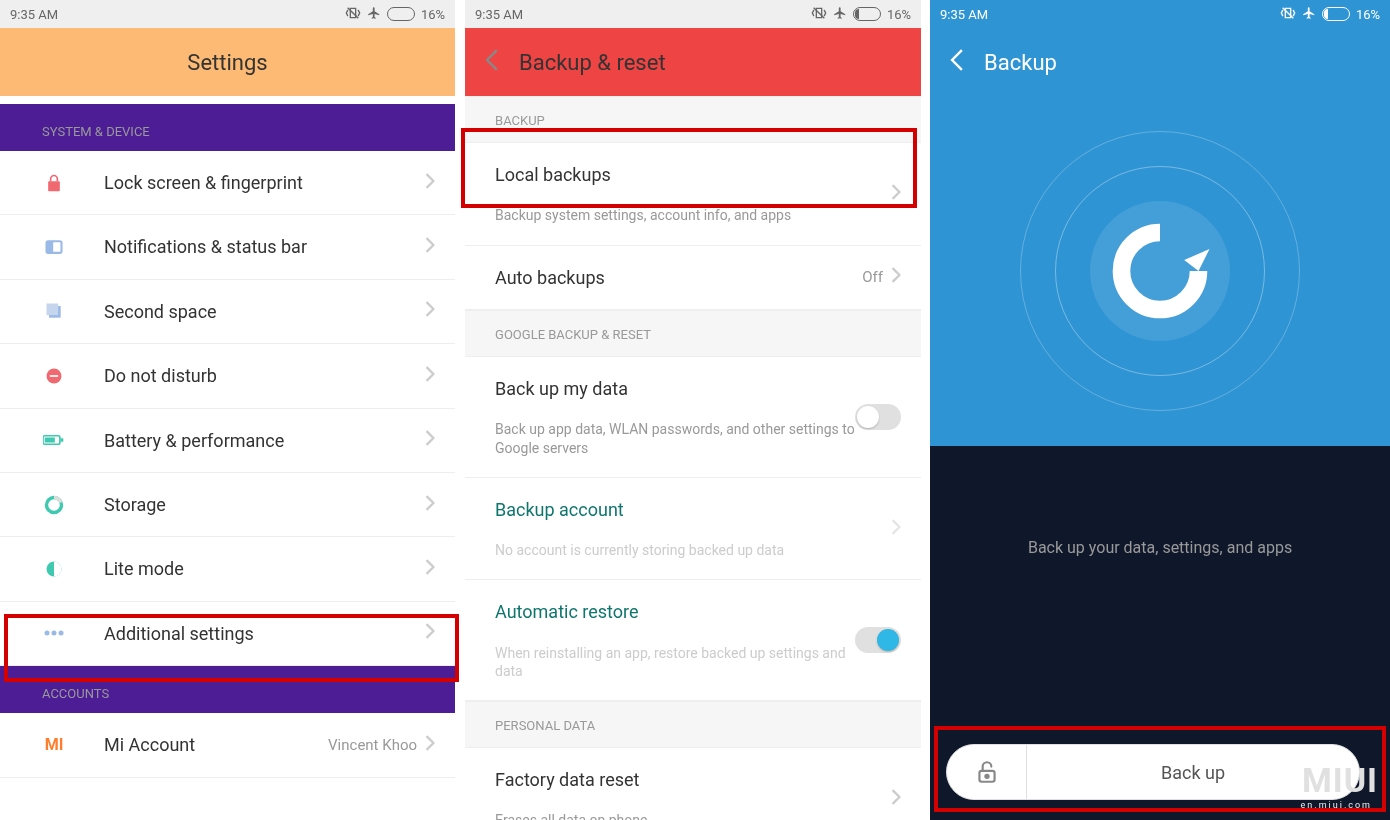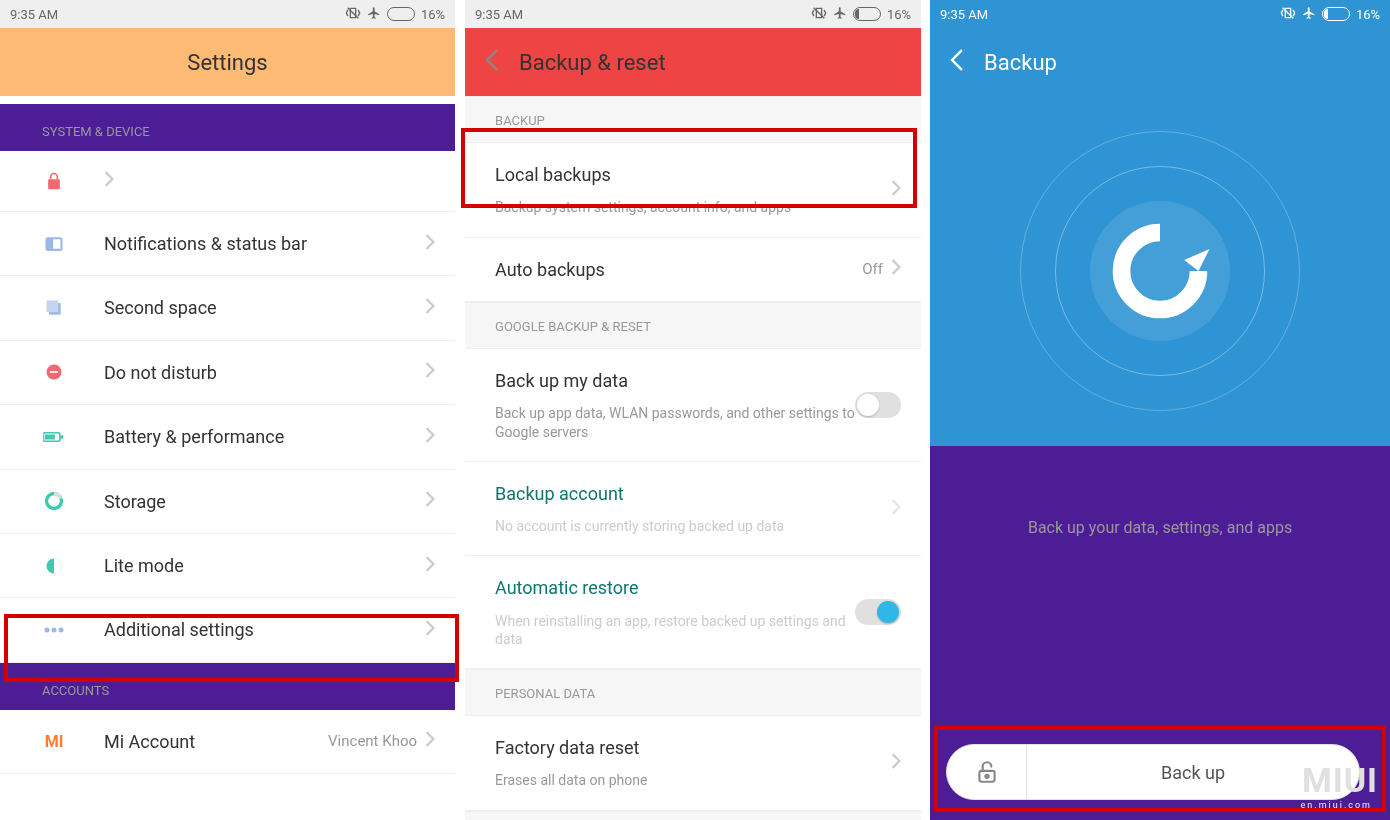--- a/index.html
+++ b/index.html
@@ -30,21 +30,21 @@
 .list-container { flex: 1; overflow: hidden; }
 .section-header { padding: 20px 18px 12px 42px; font-size: 13px; color: #999; background: #4c1d95; }
 .screen1 .section-header { padding-left: 42px; }
 .screen2 .section-header { padding-left: 30px; background: #f6f6f6; border-top: 1px solid #eee; border-bottom: 1px solid #eee; padding-top: 16px; padding-bottom: 14px; }
 
 .list-item { display: flex; align-items: center; padding: 20px 20px 20px 18px; border-bottom: 1px solid #eee; cursor: pointer; background: #fff; }
 .screen1 .list-item { padding-left: 104px; position: relative; }
 .list-item-icon { position: absolute; left: 42px; width: 24px; height: 24px; display: flex; align-items: center; justify-content: center; }
 .list-item-content { flex: 1; }
 .list-item-title { font-size: 18px; color: #333; line-height: 1.3; }
-.list-item-sub { font-size: 14px; color: #999; margin-top: 12px; line-height: 1.3; }
+.list-item-sub { font-size: 14px; color: #999; margin-top: 20px; line-height: 1.3; }
 .list-item-value { font-size: 15px; color: #999; margin-right: 8px; }
 .chevron { color: #ccc; flex-shrink: 0; }
 
 .screen2 .list-item { padding-left: 30px; }
 .screen2 .list-item.disabled .list-item-title { color: #0f766e; }
 .screen2 .list-item.disabled .list-item-sub { color: #ccc; }
 
 .toggle { width: 46px; height: 26px; border-radius: 13px; background: #e0e0e0; position: relative; }
 .toggle-knob { width: 22px; height: 22px; border-radius: 50%; background: #fff; position: absolute; top: 2px; left: 2px; box-shadow: 0 1px 2px rgba(0,0,0,0.2); }
 .toggle.on .toggle-knob { left: auto; right: 2px; background: #2fb7e6; }
@@ -55,21 +55,21 @@
 
 .screen3-content { flex: 1; display: flex; flex-direction: column; align-items: center; }
 .backup-icon-zone { height: 350px; display: flex; align-items: center; justify-content: center; width: 100%; }
 .backup-icon-rings { position: relative; width: 280px; height: 280px; }
 .ring { position: absolute; border-radius: 50%; }
 .ring1 { left: 0; top: 0; width: 280px; height: 280px; border: 1px solid rgba(255,255,255,0.25); }
 .ring2 { left: 35px; top: 35px; width: 210px; height: 210px; border: 1px solid rgba(255,255,255,0.35); }
 .ringc { left: 70px; top: 70px; width: 140px; height: 140px; background: rgba(255,255,255,0.1); }
 .refresh-svg { position: absolute; left: 85px; top: 85px; }
 
-.screen3-lower { background: #4c1d95; flex: 1; width: 100%; display: flex; flex-direction: column; align-items: center; padding-top: 72px; }
+.screen3-lower { background: #0f172a; flex: 1; width: 100%; display: flex; flex-direction: column; align-items: center; padding-top: 92px; }
 .screen3-hint { color: #999; font-size: 16px; }
 
 .bottom-btn-row { position: absolute; bottom: 20px; left: 16px; right: 30px; display: flex; align-items: center; height: 56px; border: 1px solid #e0e0e0; border-radius: 28px; background: #fff; }
 .lock-btn { width: 80px; display: flex; align-items: center; justify-content: center; border-right: 1px solid #e0e0e0; height: 100%; cursor: pointer; }
 .backup-btn { flex: 1; display: flex; align-items: center; justify-content: center; font-size: 18px; color: #555; cursor: pointer; height: 100%; }
 
 .screen3 .highlight { position: absolute; left: 4px; right: 4px; bottom: 8px; height: 86px; border: 4px solid #d40000; pointer-events: none; z-index: 10; }
 
 .watermark { position: absolute; right: 12px; bottom: 20px; color: #e0e0e0; font-size: 34px; font-weight: 700; letter-spacing: 1px; z-index: 5; pointer-events: none; }
 .watermark-sub { position: absolute; right: 18px; bottom: 10px; color: #eee; font-size: 9px; letter-spacing: 2px; z-index: 5; pointer-events: none; }
@@ -108,20 +108,23 @@
       <div class="section-header">SYSTEM &amp; DEVICE</div>
 
       <div class="list-item">
         <span class="list-item-icon">
             <svg width="20" height="20" viewBox="0 0 24 24" fill="#f06971">
               <path d="M6 10V7a6 6 0 0 1 12 0v3h1v12H5V10h1zm2 0h8V7a4 4 0 0 0-8 0v3z" fill="none"></path>
               <rect x="5" y="10" width="14" height="12" rx="1"></rect>
               <path d="M8 10V7a4 4 0 0 1 8 0v3" fill="none" stroke="#f06971" stroke-width="2"></path>
             </svg>
           </span>
+        <div class="list-item-content">
+            <div class="list-item-title">Lock screen &amp; fingerprint</div>
+          </div>
         <span class="chevron"><svg width="10" height="16" viewBox="0 0 8 14" fill="none" stroke="#ccc" stroke-width="2">
               <path d="M1 1l6 6-6 6"></path>
             </svg></span>
       </div>
 
       <div class="list-item">
         <span class="list-item-icon">
             <svg width="20" height="20" viewBox="0 0 24 24" fill="#9bb9e6">
               <rect x="3" y="5" width="18" height="14" rx="2" fill="none" stroke="#9bb9e6" stroke-width="2.5"></rect>
               <rect x="3" y="5" width="8" height="14" fill="#9bb9e6"></rect>

